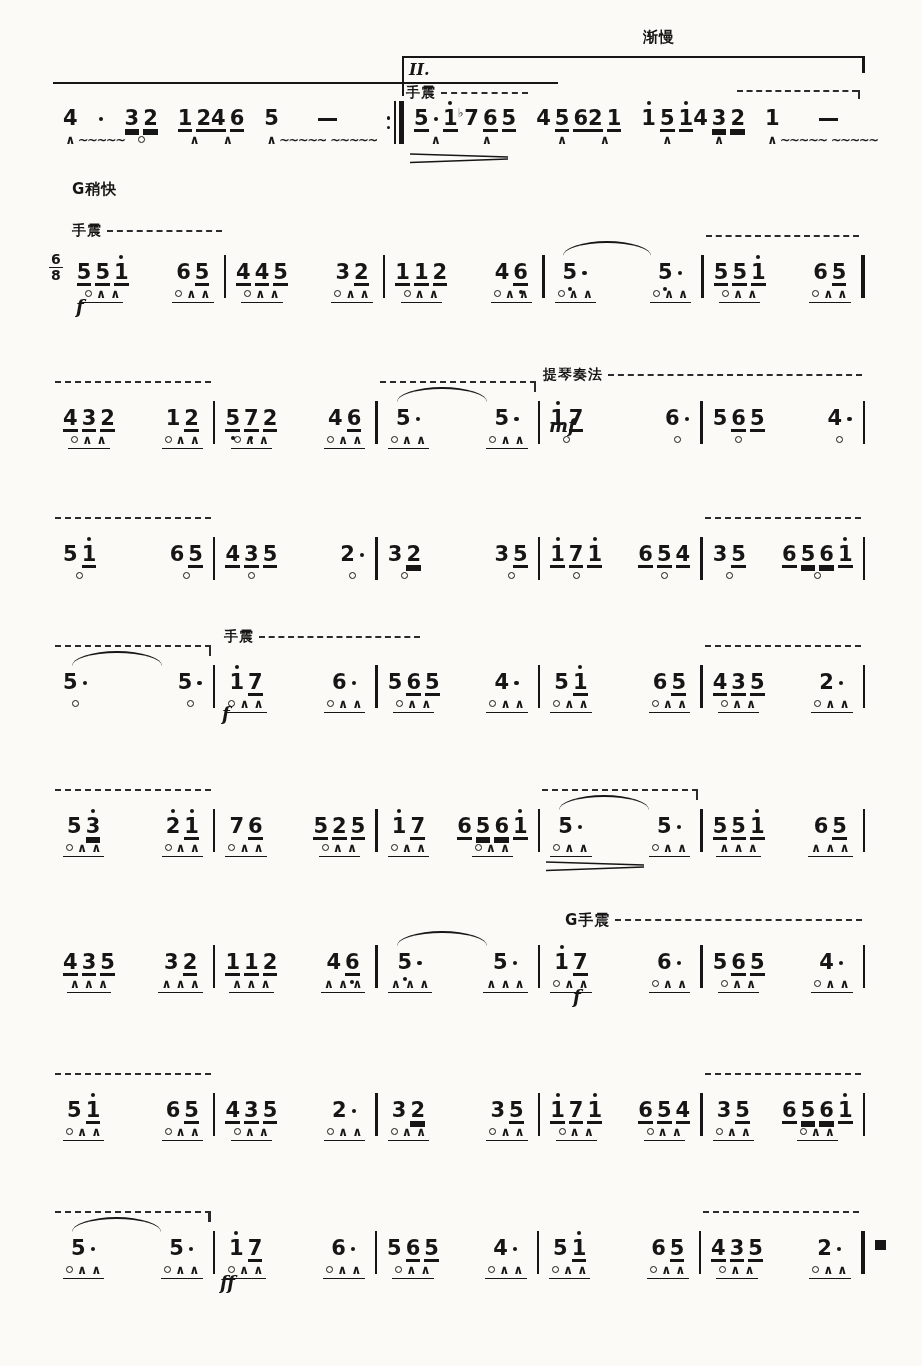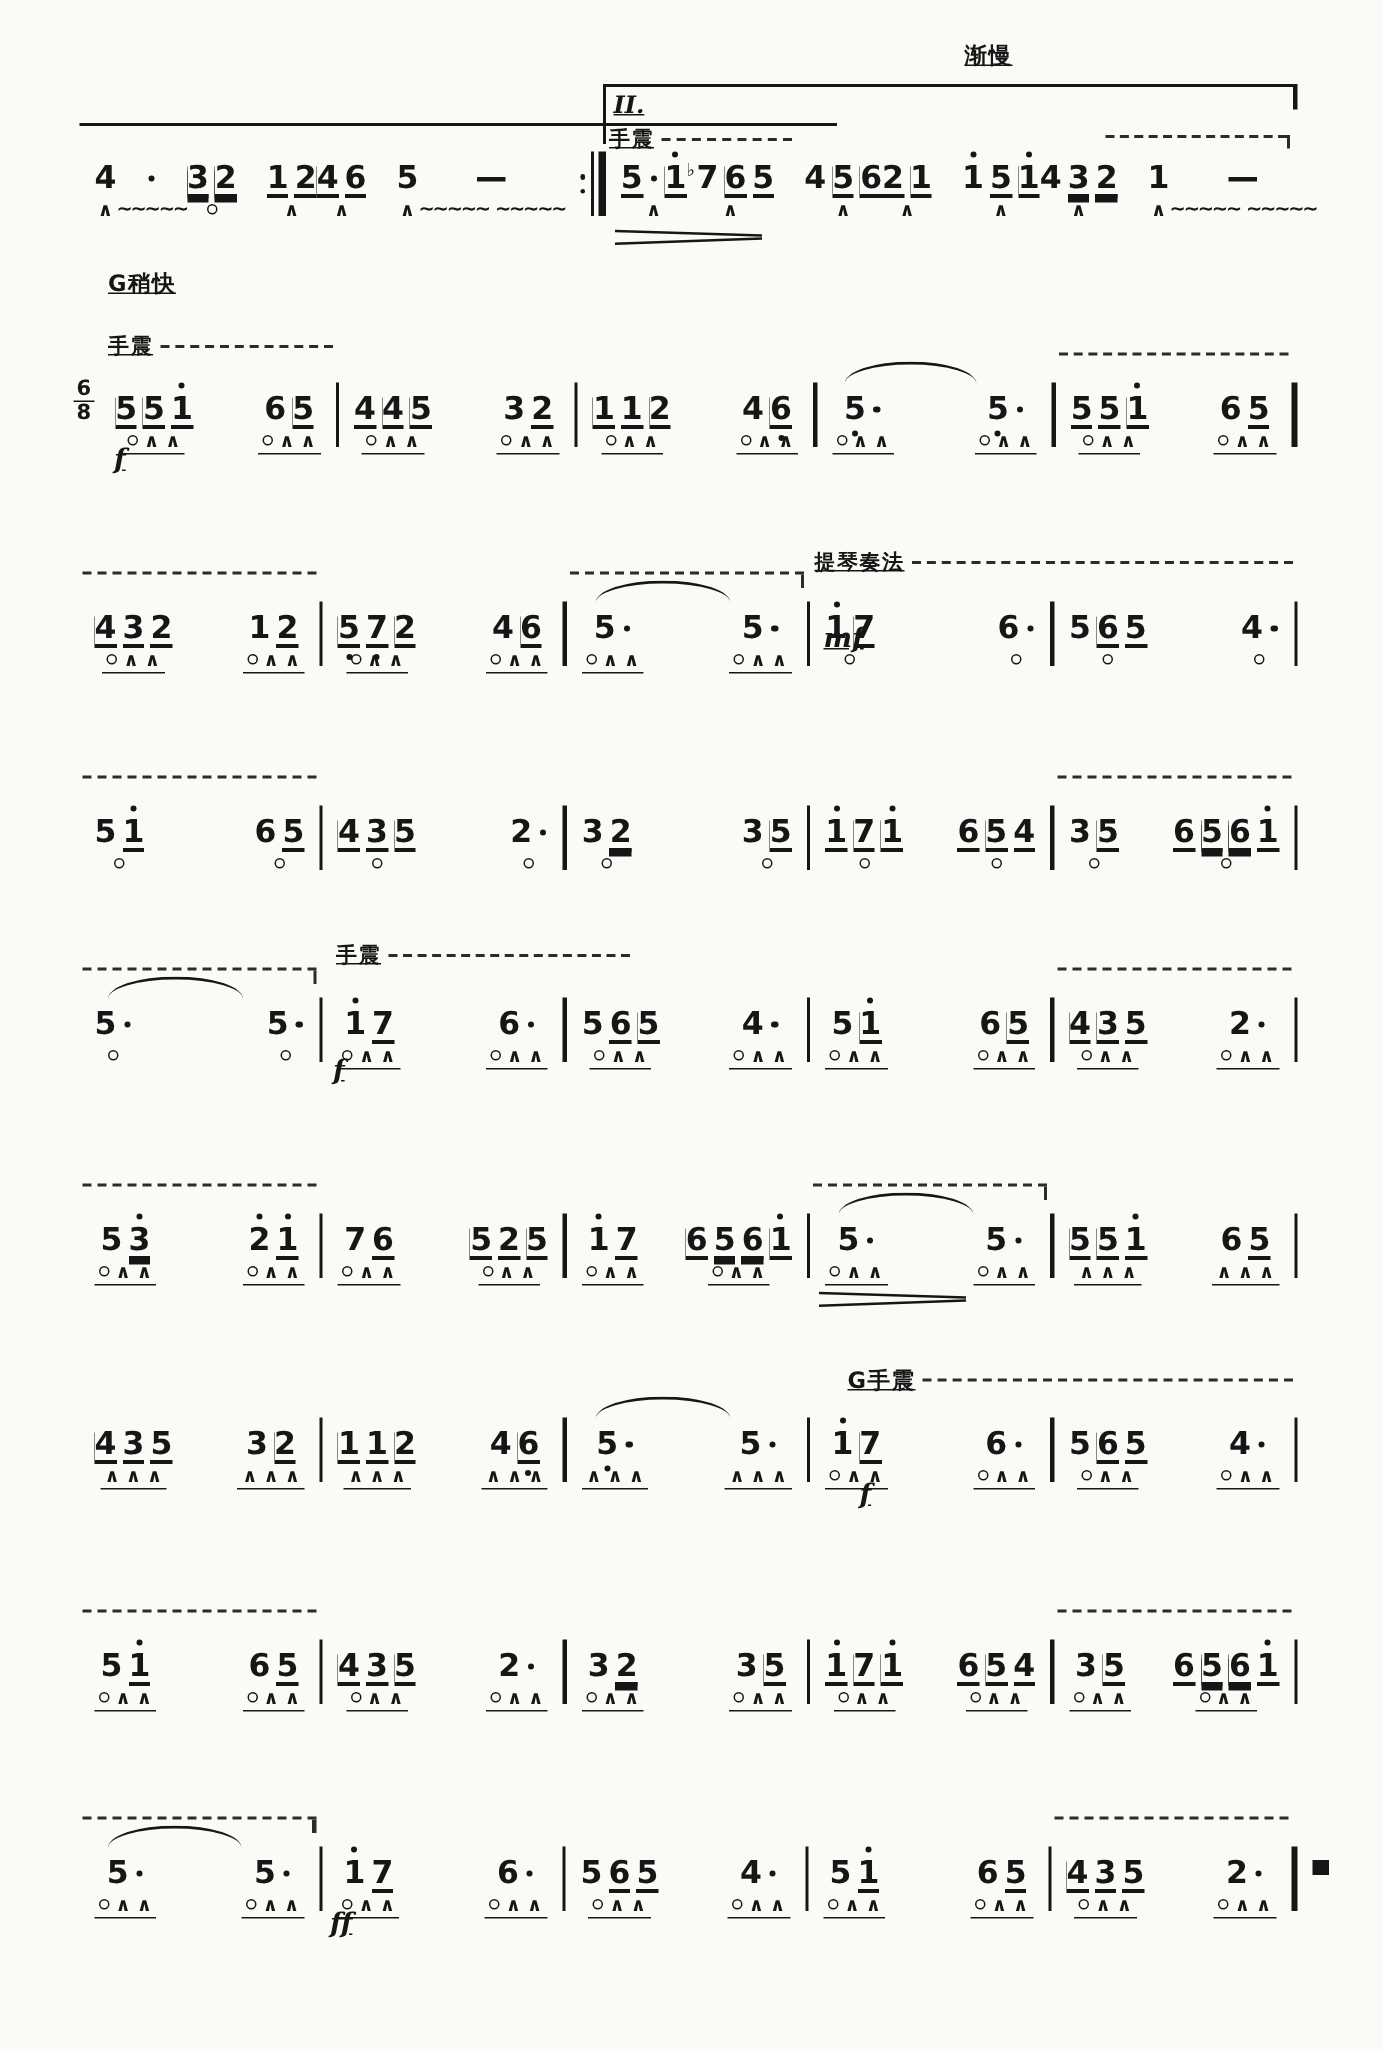--- a/index.html
+++ b/index.html
@@ -39,21 +39,21 @@
 
   .tsig{display:flex;flex-direction:column;align-items:center;margin:-6px 4px 0 -4px;font:700 14px "DejaVu Sans",sans-serif;line-height:15px;}
   .tsig b:first-child{border-bottom:1.6px solid #161616;padding:0 2px;}
 
   .arc{position:absolute;top:-17px;left:12%;width:56%;height:13px;border-top:2.5px solid #161616;border-radius:50% 50% 0 0 / 100% 100% 0 0;}
   .dov{position:absolute;top:-23px;left:2px;right:2px;border-top:2.2px dashed #2b2b2b;}
   .dov .tk2{position:absolute;right:0;top:0;width:2.2px;height:9px;background:#2b2b2b;}
   .hp{position:absolute;bottom:-18px;left:6px;}
 
   
-  .anno{position:absolute;display:flex;align-items:flex-start;white-space:nowrap;text-decoration:underline;}
+  .anno{position:absolute;display:flex;align-items:flex-start;white-space:nowrap;}
   .anno .lab{display:inline-block;}
   .anno.cn .lab{font:700 15px "DejaVu Sans",sans-serif;letter-spacing:1px;}
   .anno.sm .lab{font:700 14px "DejaVu Sans",sans-serif;letter-spacing:1px;}
   .anno.volta .lab{font:italic 700 16px "DejaVu Serif",serif;text-align:center;}
   .anno.dyn .lab{font:italic 700 18px "DejaVu Serif",serif;}
   .adash{flex:1;border-top:2.2px dashed #2b2b2b;margin-left:5px;margin-top:8px;min-width:10px;}
   .anno .tk{width:2.2px;height:9px;background:#2b2b2b;margin-top:8px;}
   .anno.dashonly .adash{margin-left:0;}
 
   

